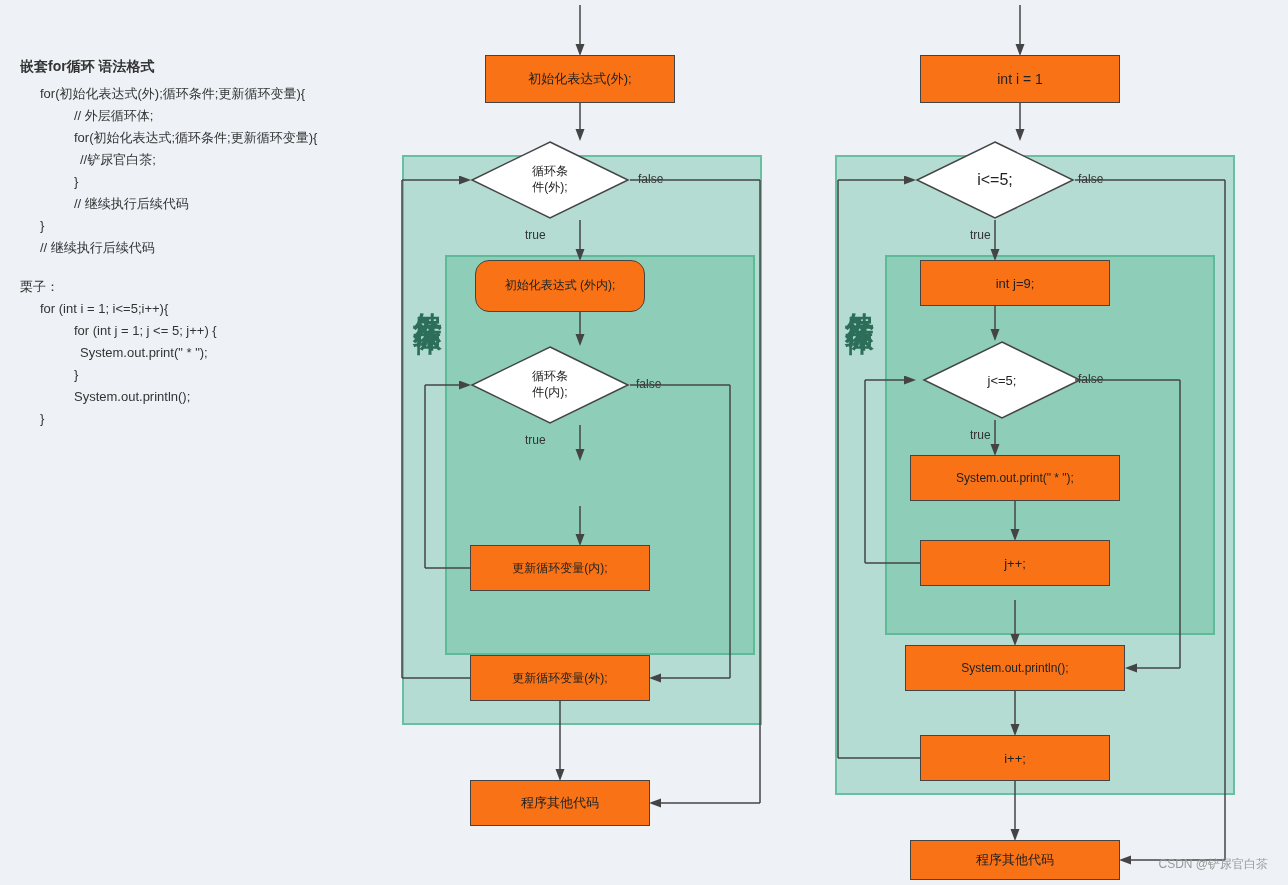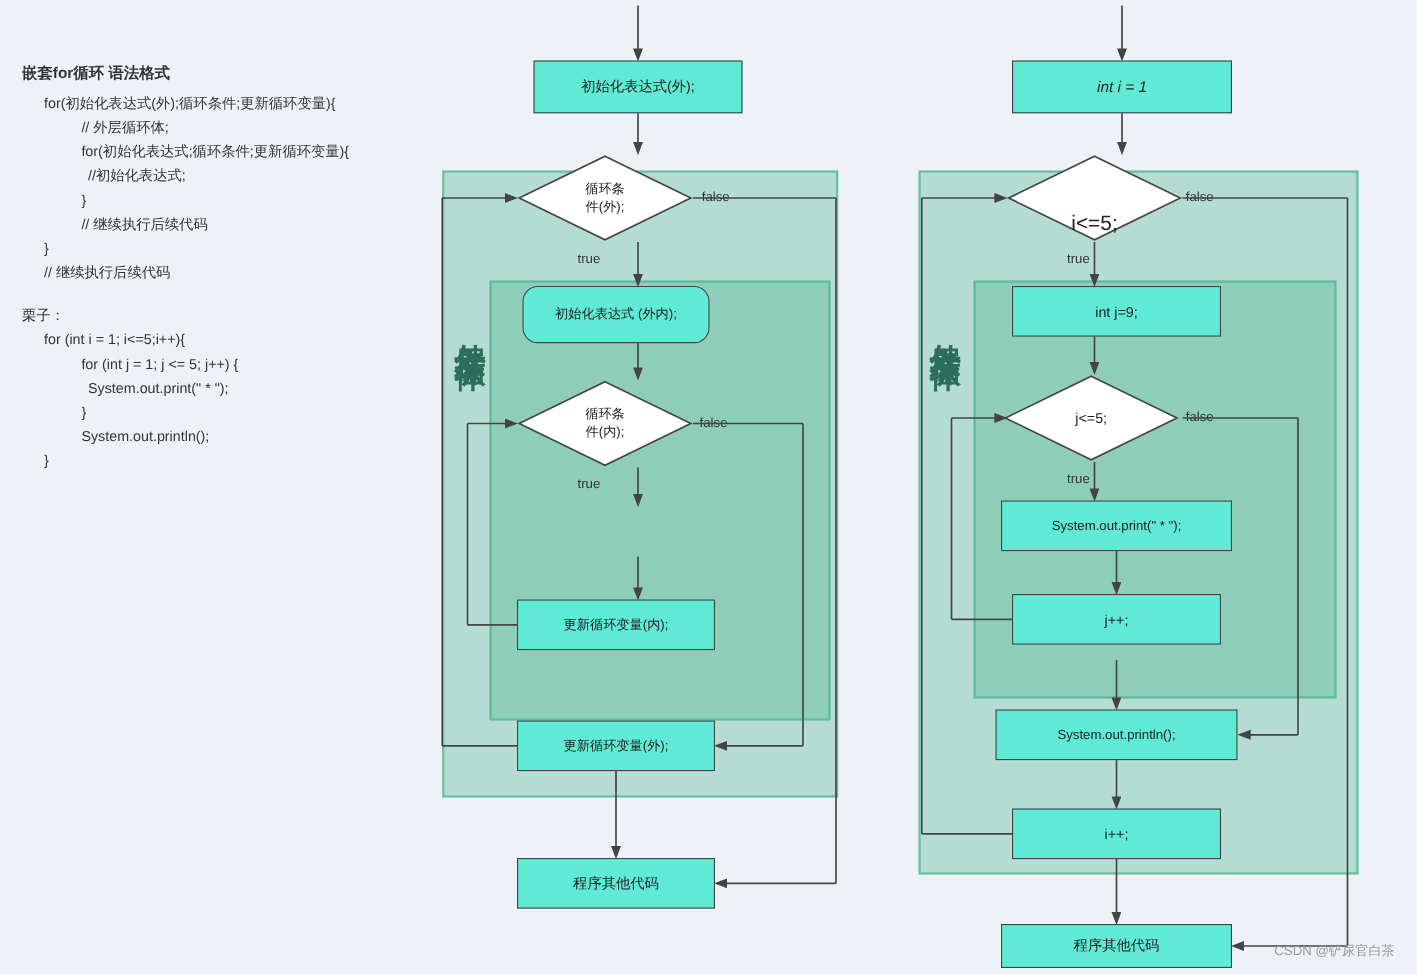--- a/index.html
+++ b/index.html
@@ -57,21 +57,21 @@
       top: 0;
       left: 370px;
       width: 870px;
       height: 885px;
     }
 
     
     .fc-rect {
       position: absolute;
       border: 1.5px solid #444;
-      background: #5eead4;
+      background: #f97316;
       display: flex;
       align-items: center;
       justify-content: center;
       text-align: center;
       font-size: 13px;
       color: #222;
     }
 
     .fc-diamond-wrap {
       position: absolute;
@@ -140,21 +140,21 @@
 </head>
 <body>
 
 <div class="page">
 
   <div class="left-panel">
     <div class="title">嵌套for循环 语法格式</div>
     <div class="indent1">for(初始化表达式(外);循环条件;更新循环变量){</div>
     <div class="indent2">// 外层循环体;</div>
     <div class="indent2">for(初始化表达式;循环条件;更新循环变量){</div>
-    <div class="indent3">//初始化表达式;</div>
+    <div class="indent3">//铲尿官白茶;</div>
     <div class="indent2">}</div>
     <div class="indent2">// 继续执行后续代码</div>
     <div class="indent1">}</div>
     <div class="indent1">// 继续执行后续代码</div>
     <div class="section">
       <div>栗子：</div>
       <div class="indent1">for (int i = 1; i&lt;=5;i++){</div>
       <div class="indent2">for (int j = 1; j &lt;= 5; j++) {</div>
       <div class="indent3">System.out.print(" * ");</div>
       <div class="indent2">}</div>
@@ -255,40 +255,40 @@
   </div>
 
   <div class="flowchart-area" style="left:810px; width:450px;">
 
     <div class="green-box" style="left:25px; top:155px; width:400px; height:640px;"></div>
 
     <div class="green-box" style="left:75px; top:255px; width:330px; height:380px;"></div>
 
     <div class="vert-label" style="left:30px; top:290px;">外层循环体</div>
 
-    <div class="fc-rect" style="left:110px; top:55px; width:200px; height:48px; font-size:14px;font-style:italic;">
+    <div class="fc-rect" style="left:110px; top:55px; width:200px; height:48px; font-size:14px;">
       <span>int i = 1</span>
     </div>
 
     <div class="fc-diamond-wrap" style="left:105px; top:140px; width:160px; height:80px;">
       <svg class="fc-diamond" viewBox="0 0 160 80">
         <polygon points="80,2 158,40 80,78 2,40" fill="white" stroke="#444" stroke-width="1.5"></polygon>
       </svg>
-      <div class="fc-diamond-label" style="font-size:19px;margin-top:24px;">i&lt;=5;</div>
+      <div class="fc-diamond-label" style="font-size:16px;">i&lt;=5;</div>
     </div>
 
     <div class="fc-label" style="left:268px; top:172px;">false</div>
 
     <div class="fc-label" style="left:160px; top:228px;">true</div>
 
     <div class="fc-rect" style="left:110px; top:260px; width:190px; height:46px; font-size:13px;">
       <span>int j=9;</span>
     </div>
 
-    <div class="fc-diamond-wrap" style="left:102px; top:340px; width:160px; height:80px;">
+    <div class="fc-diamond-wrap" style="left:112px; top:340px; width:160px; height:80px;">
       <svg class="fc-diamond" viewBox="0 0 160 80">
         <polygon points="80,2 158,40 80,78 2,40" fill="white" stroke="#444" stroke-width="1.5"></polygon>
       </svg>
       <div class="fc-diamond-label" style="font-size:13px;">j&lt;=5;</div>
     </div>
 
     <div class="fc-label" style="left:268px; top:372px;">false</div>
 
     <div class="fc-label" style="left:160px; top:428px;">true</div>
 

